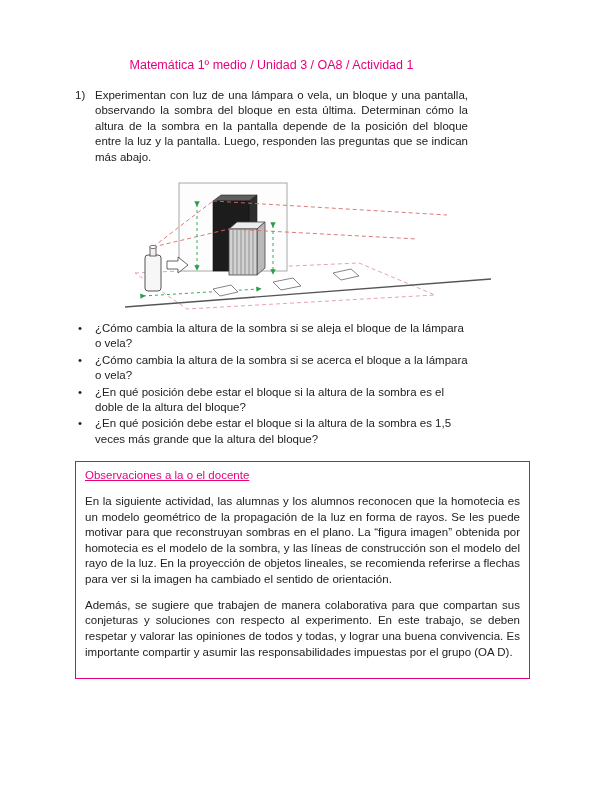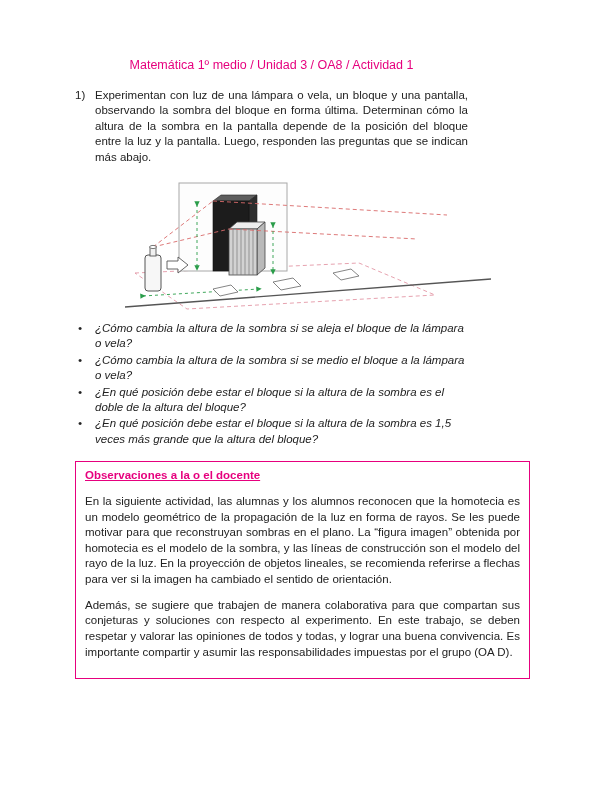--- a/index.html
+++ b/index.html
@@ -44,21 +44,20 @@
     margin: 12px 0 4px 42px;
     width: 380px;
     height: 140px;
   }
   .questions {
     margin: 2px 0 0 0;
     padding: 0;
     list-style: none;
     font-size: 11.5px;
     line-height: 1.34;
-    font-style: italic;
   }
   .questions li {
     position: relative;
     padding-left: 20px;
     margin-bottom: 1px;
   }
   .questions li::before {
     content: "•";
     position: absolute;
     left: 3px;
@@ -72,21 +71,21 @@
   }
   .docente-box {
     margin-top: 14px;
     border: 1.2px solid #e6007e;
     padding: 6px 9px 9px 9px;
     box-sizing: border-box;
     width: 455px;
   }
   .docente-title {
     color: #e6007e;
-    font-weight: bold;
+    font-weight: normal;
     font-size: 11.5px;
     text-decoration: underline;
     margin: 0 0 8px 0;
   }
   .docente-box p {
     font-size: 11.5px;
     line-height: 1.36;
     text-align: justify;
     margin: 0 0 10px 0;
   }
@@ -95,21 +94,21 @@
 </style>
 </head>
 <body>
 
 <div class="page">
 
   <h1 class="doc-title">Matemática 1º medio / Unidad 3 / OA8 / Actividad 1</h1>
 
   <div class="intro-row">
     <span class="intro-num">1)</span>
-    <p class="intro-text">Experimentan con luz de una lámpara o vela, un bloque y una pantalla, observando la sombra del bloque en forma última. Determinan cómo la altura de la sombra en la pantalla depende de la posición del bloque entre la luz y la pantalla. Luego, responden las preguntas que se indican más abajo.</p>
+    <p class="intro-text">Experimentan con luz de una lámpara o vela, un bloque y una pantalla, observando la sombra del bloque en esta última. Determinan cómo la altura de la sombra en la pantalla depende de la posición del bloque entre la luz y la pantalla. Luego, responden las preguntas que se indican más abajo.</p>
   </div>
 
   <div class="figure-wrap">
     <svg viewBox="0 0 380 140" width="380" height="140">
       <defs>
         <marker id="garr" markerWidth="6" markerHeight="6" refX="3" refY="3" orient="auto">
           <path d="M0,0 L6,3 L0,6 Z" fill="#2a9d4a"></path>
         </marker>
       </defs>
 
@@ -163,21 +162,21 @@
       <g fill="#ffffff" stroke="#666" stroke-width="0.8">
         <polygon points="156,105 176,101 184,109 164,113"></polygon>
         <polygon points="216,96 234,92 242,99 224,103"></polygon>
         <polygon points="96,112 114,108 121,115 103,119"></polygon>
       </g>
     </svg>
   </div>
 
   <ul class="questions">
     <li>¿Cómo cambia la altura de la sombra si se aleja el bloque de la lámpara o vela?</li>
-    <li>¿Cómo cambia la altura de la sombra si se medio el bloque a la lámpara o vela?</li>
+    <li>¿Cómo cambia la altura de la sombra si se acerca el bloque a la lámpara o vela?</li>
     <li>¿En qué posición debe estar el bloque si la altura de la sombra es el doble de la altura del bloque?</li>
     <li>¿En qué posición debe estar el bloque si la altura de la sombra es 1,5 veces más grande que la altura del bloque?</li>
   </ul>
 
 
   <div class="docente-box">
     <p class="docente-title">Observaciones a la o el docente</p>
     <p>En la siguiente actividad, las alumnas y los alumnos reconocen que la homotecia es un modelo geométrico de la propagación de la luz en forma de rayos. Se les puede motivar para que reconstruyan sombras en el plano. La “figura imagen” obtenida por homotecia es el modelo de la sombra, y las líneas de construcción son el modelo del rayo de la luz. En la proyección de objetos lineales, se recomienda referirse a flechas para ver si la imagen ha cambiado el sentido de orientación.</p>
     <p>Además, se sugiere que trabajen de manera colaborativa para que compartan sus conjeturas y soluciones con respecto al experimento. En este trabajo, se deben respetar y valorar las opiniones de todos y todas, y lograr una buena convivencia. Es importante compartir y asumir las responsabilidades impuestas por el grupo (OA D).</p>
   </div>

